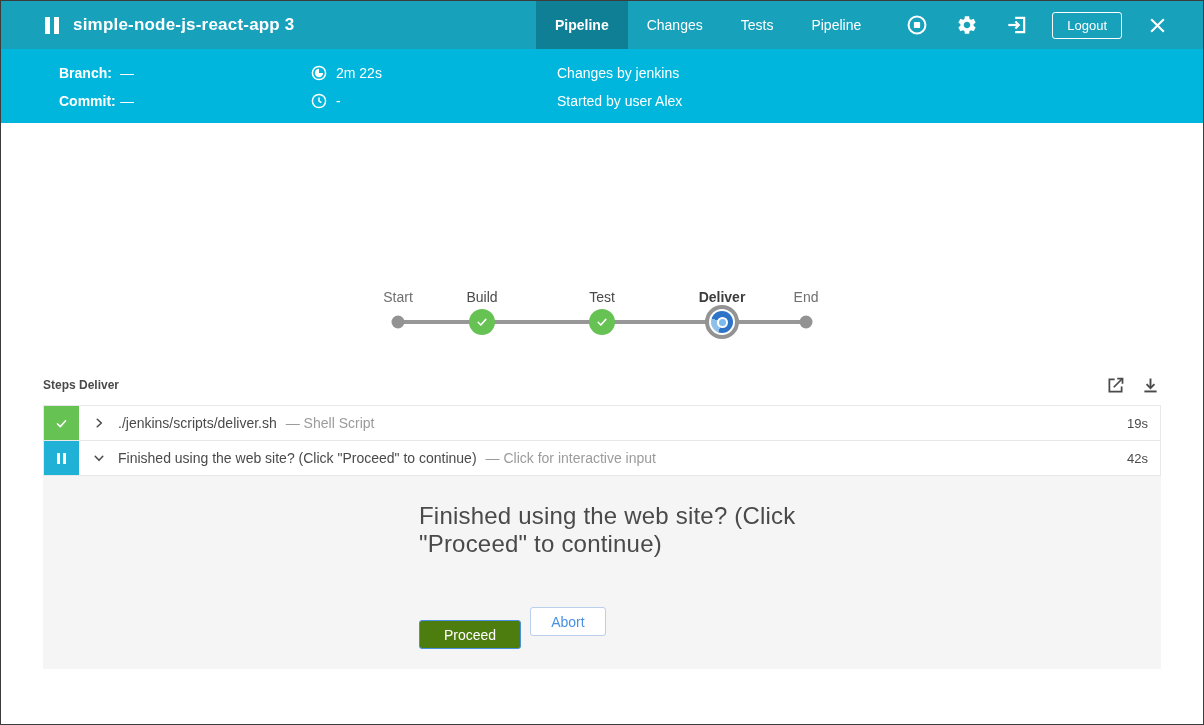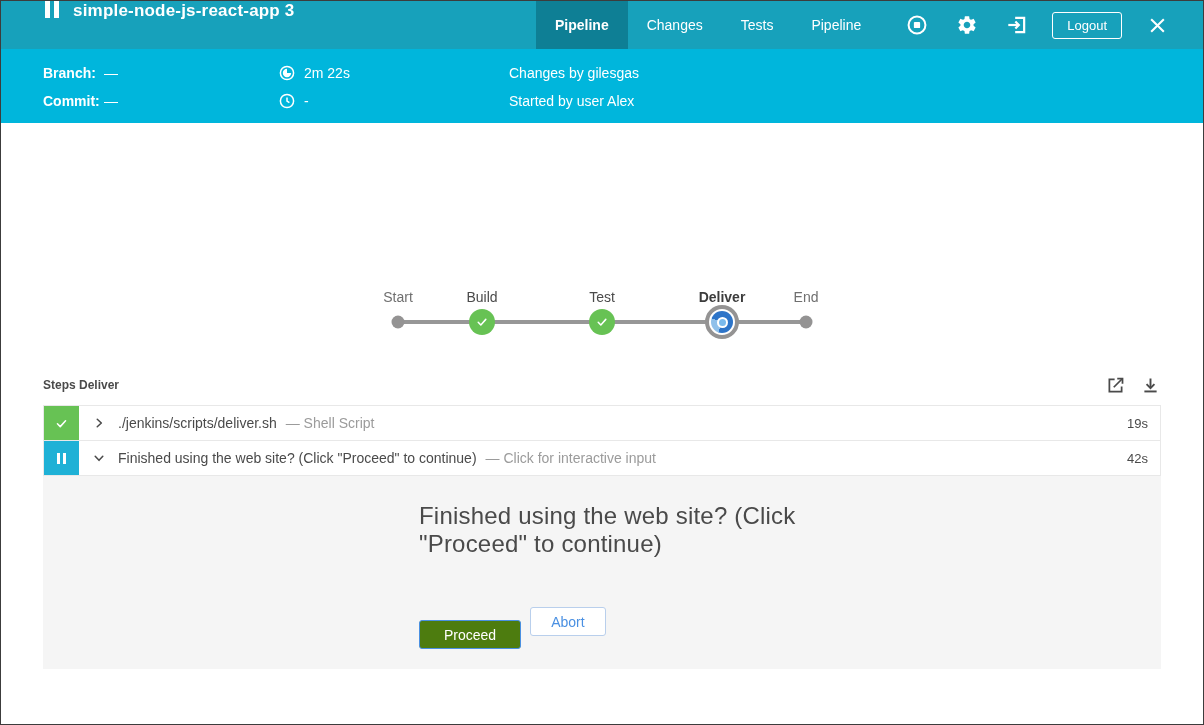--- a/index.html
+++ b/index.html
@@ -7,21 +7,21 @@
   body { font-family:"Liberation Sans", sans-serif; color:#4a4a4a; }
   .screen {
     width:1204px; height:725px; border:1px solid #3c3c3c; background:#fff;
     position:relative; overflow:hidden;
   }
 
   
   .topbar {
     height:48px; background:#17a1bb; display:flex; align-items:stretch; color:#fff;
   }
-  .brand { display:flex; align-items:flex-start; padding-left:44px; }
+  .brand { display:flex; align-items:center; padding-left:44px; }
   .pause-glyph { display:flex; gap:4px; margin-right:14px; }
   .pause-glyph i { display:block; width:5px; height:17px; background:#fff; }
   .app-title { font-size:17px; font-weight:700; letter-spacing:0.2px; white-space:nowrap; }
 
   .tabs { display:flex; margin-left:auto; align-items:stretch; }
   .tab { display:flex; align-items:center; padding:0 19px; font-size:14px; cursor:pointer; }
   .tab.active { background:#0e7f95; font-weight:700; }
 
   .top-icons { display:flex; align-items:center; gap:28px; margin-left:26px; }
   .icon-btn { display:flex; align-items:center; justify-content:center; cursor:pointer; }
@@ -30,21 +30,21 @@
     border:1px solid #fff; border-radius:3px; font-size:13px; padding:5px 14px;
     font-family:"Liberation Sans", sans-serif; cursor:pointer;
   }
   .close-area { display:flex; align-items:center; padding:0 36px 0 26px; cursor:pointer; }
 
   
   .subbar {
     height:74px; background:#00b6dc; color:#fff; font-size:14px;
     display:flex; padding:14px 0 0 42px;
   }
-  .subcol { display:flex; flex-direction:column; gap:9px; }
+  .subcol { display:flex; flex-direction:column; gap:9px;margin-left:16px; }
   .subcol.c1 { width:236px; }
   .subcol.c2 { width:230px; }
   .subline { display:flex; align-items:center; height:19px; }
   .sublabel { font-weight:700; display:inline-block; min-width:61px; }
   .subicon { display:flex; width:16px; margin-right:9px; }
 
   
   .graph { position:relative; height:247px; }
   .pipe-line { position:absolute; top:197px; left:397px; width:408px; height:4px; background:#979797; }
   .stage-label { position:absolute; top:166px; transform:translateX(-50%); font-size:14px; white-space:nowrap; }
@@ -191,21 +191,21 @@
           <svg width="16" height="16" viewBox="0 0 16 16" fill="none" stroke="#fff" stroke-width="1.5">
             <circle cx="8" cy="8" r="6.6"></circle>
             <path d="M8 4.6V8l2.4 1.6"></path>
           </svg>
         </span>
         <span>-</span>
       </div>
     </div>
     <div class="subcol">
       <div class="subline">
-          <span>Changes by gilesgas</span>
+          <span>Changes by jenkins</span>
         </div>
       <div class="subline">
           <span>Started by user Alex</span>
         </div>
     </div>
   </div>
 
   <div class="graph">
     <div class="pipe-line"></div>
 

